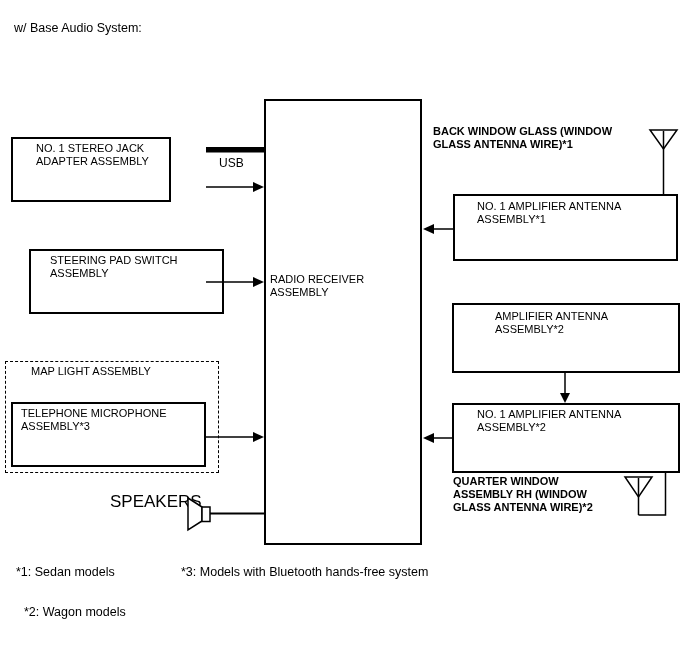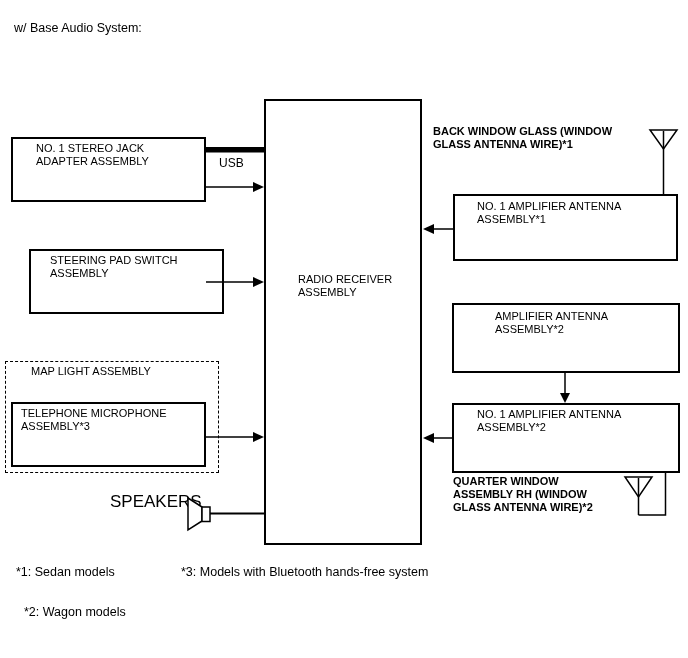--- a/index.html
+++ b/index.html
@@ -20,25 +20,25 @@
   .side-label {
     position:absolute; white-space:pre-line; font-size:11px; line-height:13px; z-index:2;font-weight:bold;
   }
   .title-label { position:absolute; font-size:12.5px; line-height:15px; z-index:2; }
   .footnote    { position:absolute; font-size:12.5px; line-height:15px; z-index:2; }
   .usb-label   { position:absolute; font-size:12px;  line-height:14px; z-index:2; }
   .speakers-label { position:absolute; font-size:17px; line-height:14px; z-index:2; }
   .wires { position:absolute; left:0; top:0; z-index:5; pointer-events:none; }
 
   
-  .box-stereo-jack      { left:11px;  top:137px; width:195px; height:65px;  padding:3px 4px 0 23px; }
+  .box-stereo-jack      { left:11px;  top:137px; width:160px; height:65px;  padding:3px 4px 0 23px; }
   .box-steering-pad     { left:29px;  top:249px; width:195px; height:65px;  padding:3px 4px 0 19px; }
   .box-map-light        { left:5px;   top:361px; width:214px; height:112px; padding:3px 4px 0 25px; }
   .box-telephone-mic    { left:11px;  top:402px; width:195px; height:65px;  padding:3px 4px 0 8px; }
-  .box-radio-receiver   { left:264px; top:99px;  width:158px; height:446px; padding:172px 4px 0 32px; }
+  .box-radio-receiver   { left:264px; top:99px;  width:158px; height:446px; padding:172px 4px 0 4px; }
   .box-no1-amp-ant-1    { left:453px; top:194px; width:225px; height:67px;  padding:4px 4px 0 22px; }
   .box-amp-ant-2        { left:452px; top:303px; width:228px; height:70px;  padding:5px 14px 0 41px; }
   .box-no1-amp-ant-2    { left:452px; top:403px; width:228px; height:70px;  padding:3px 4px 0 23px; }
 
   .label-back-window    { left:433px; top:125px; width:210px; }
   .label-quarter-window { left:453px; top:475px; width:200px; }
   .label-usb            { left:219px; top:156px; }
   .label-speakers       { left:110px; top:495px; }
   .label-title          { left:14px;  top:21px; }
   .footnote-1           { left:16px;  top:565px; }

